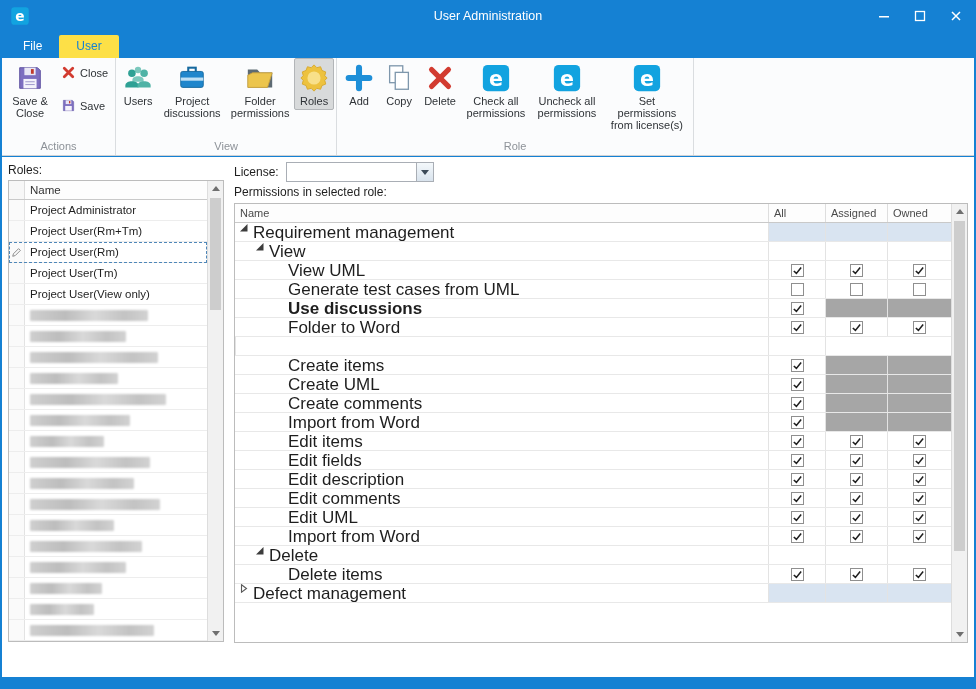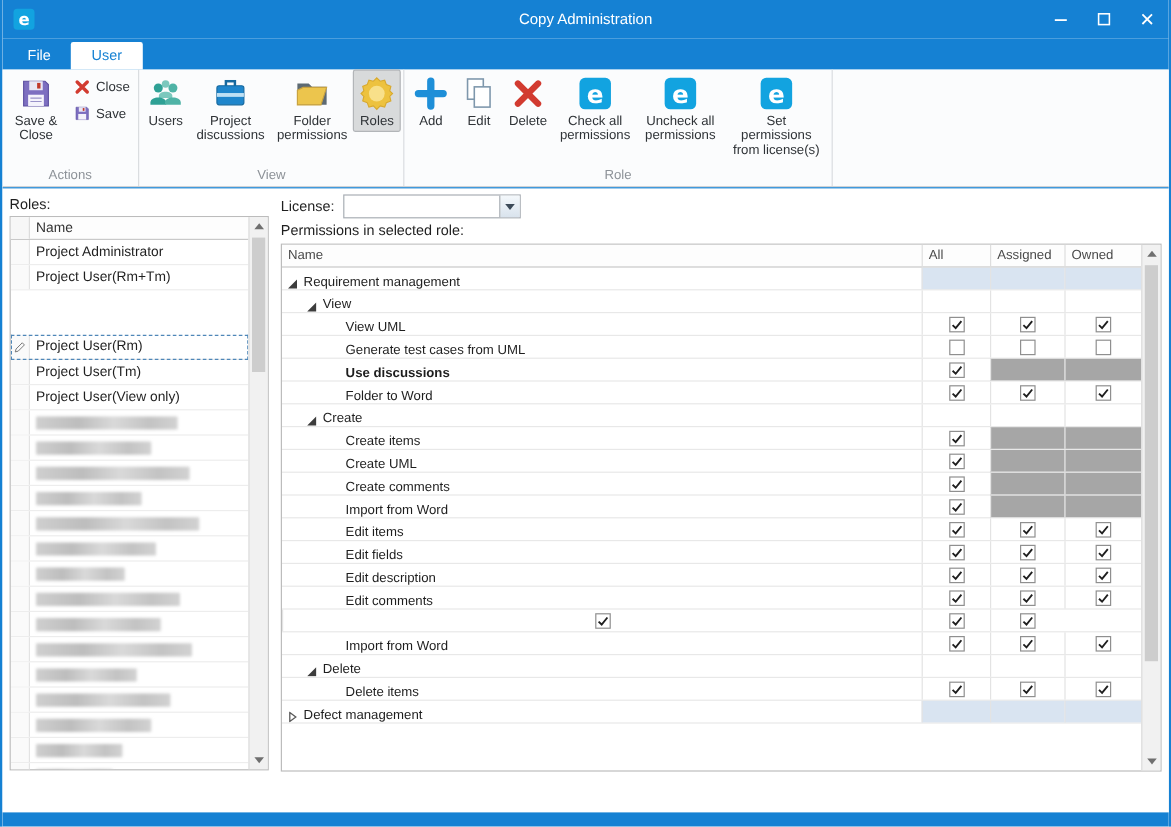--- a/index.html
+++ b/index.html
@@ -13,54 +13,54 @@
   .app-icon{width:20px;height:20px;margin-left:8px;display:flex;}
   .app-icon svg{width:20px;height:20px;}
   .title{position:absolute;left:50%;transform:translateX(-50%);color:#fff;font-size:12.5px;}
   .win-controls{margin-left:auto;display:flex;height:100%;}
   .wc{width:36px;height:100%;display:flex;align-items:center;justify-content:center;cursor:default;}
   .wc svg{width:16px;height:16px;}
 
   
   .tabstrip{height:26px;background:#1581d3;display:flex;align-items:flex-end;padding-left:4px;}
   .tab{padding:4px 17px 5px;font-size:12px;color:#fff;cursor:default;}
-  .tab.active{background:#ffffff;color:#1581d3;border-radius:2px 2px 0 0;}
+  .tab.active{background:#fde047;color:#1581d3;border-radius:2px 2px 0 0;}
 
   
   .ribbon{height:98px;background:#fbfcfd;border-bottom:1px solid #cfd2d5;display:flex;align-items:stretch;}
   .rgroup{display:flex;flex-direction:column;border-right:1px solid #dadde0;padding:0 2px;}
   .rg-content{display:flex;flex:1;align-items:flex-start;}
   .rg-label{font-size:11px;color:#8d9298;text-align:center;padding:0 8px 3px;}
   .rb-big{display:flex;flex-direction:column;align-items:center;gap:2px;padding:4px 4px 2px;
     border:1px solid transparent;border-radius:2px;cursor:default;}
   .rb-big .ic{width:30px;height:30px;display:flex;}
   .rb-big .ic svg{width:30px;height:30px;}
   .rb-label{font-size:11px;line-height:12px;text-align:center;color:#2f3337;}
   .rb-big.selected{background:#d8dadb;border-color:#b2b5b8;}
-  .rb-smalls{display:flex;flex-direction:column;gap:5px;padding:6px 2px;}
+  .rb-smalls{display:flex;flex-direction:column;gap:16px;padding:6px 2px;}
   .rb-small{display:flex;align-items:center;gap:4px;font-size:11px;color:#2f3337;padding:1px 3px;cursor:default;}
   .rb-small .ic{width:15px;height:15px;display:flex;}
   .rb-small .ic svg{width:15px;height:15px;}
 
   
   .main{height:521px;border-top:1px solid #1581d3;background:#fff;display:flex;padding:4px 6px;}
   .panel-label{font-size:12px;color:#1f1f1f;padding:2px 0 3px;}
   .left{width:216px;display:flex;flex-direction:column;}
   .right{flex:1;margin-left:10px;display:flex;flex-direction:column;min-width:0;}
 
   
   .listbox{position:relative;height:462px;border:1px solid #bcbcbc;background:#fff;}
   .lb-header{position:absolute;top:0;left:0;right:16px;height:19px;display:flex;background:#fdfdfd;border-bottom:1px solid #c9c9c9;}
   .lb-sel-h{width:16px;border-right:1px solid #dcdcdc;background:#f7f7f7;}
   .lb-name-h{padding:3px 0 0 5px;font-size:11.5px;color:#333;}
   .lb-rows{position:absolute;top:19px;left:0;right:16px;bottom:0;overflow:hidden;}
   .lb-row{display:flex;height:21px;border-bottom:1px solid #ededed;}
   .lb-sel{width:16px;border-right:1px solid #e3e3e3;background:#fafafa;display:flex;align-items:center;justify-content:center;}
   .lb-name{flex:1;display:flex;align-items:center;padding-left:5px;font-size:11.5px;color:#1f1f1f;white-space:nowrap;overflow:hidden;}
-  .lb-row.editing{outline:1px dashed #4f87b8;outline-offset:-1px;margin-top:37px;}
+  .lb-row.editing{outline:1px dashed #4f87b8;outline-offset:-1px;}
   .redacted{display:inline-block;height:11px;border-radius:1px;
     background:linear-gradient(90deg,#cfcfcf,#bdbdbd 30%,#d9d9d9 55%,#c3c3c3 80%,#d2d2d2);
     filter:blur(1.3px);}
 
   
   .vscroll{position:absolute;top:0;right:0;bottom:0;width:16px;background:#f1f1f1;border-left:1px solid #dddddd;display:flex;flex-direction:column;}
   .vs-btn{height:15px;display:flex;align-items:center;justify-content:center;}
   .vs-up::after{content:"";border-left:4px solid transparent;border-right:4px solid transparent;border-bottom:5px solid #6f6f6f;}
   .vs-down::after{content:"";border-left:4px solid transparent;border-right:4px solid transparent;border-top:5px solid #6f6f6f;}
   .vs-track{flex:1;position:relative;}
@@ -75,42 +75,42 @@
   .combo-dd::after{content:"";border-left:4px solid transparent;border-right:4px solid transparent;border-top:5px solid #3c4a58;}
 
   
   .ptable{position:relative;height:440px;border:1px solid #bcbcbc;background:#fff;margin-top:1px;}
   .pt-header{position:absolute;top:0;left:0;right:16px;height:19px;display:grid;
     grid-template-columns:1fr 57px 62px 64px;background:#fdfdfd;border-bottom:1px solid #c9c9c9;}
   .pt-hcell{font-size:11px;color:#4a4a4a;padding:3px 0 0 5px;border-left:1px solid #dedede;overflow:hidden;white-space:nowrap;}
   .pt-hcell.name{border-left:none;}
   .pt-rows{position:absolute;top:19px;left:0;right:16px;bottom:0;overflow:hidden;}
   .pt-row{height:19px;display:grid;grid-template-columns:1fr 57px 62px 64px;border-bottom:1px solid #e8e8e8;align-items:stretch;}
-  .pt-name{display:flex;align-items:flex-end;gap:5px;font-size:11px;color:#1e1e1e;white-space:nowrap;overflow:hidden;}
+  .pt-name{display:flex;align-items:flex-start;gap:5px;font-size:17px;color:#1e1e1e;white-space:nowrap;overflow:hidden;}
   .expander{display:flex;width:9px;flex:0 0 9px;}
   .pt-cell{display:flex;align-items:center;justify-content:center;border-left:1px solid #e3e3e3;}
   .pt-cell.disabled{background:#a6a6a6;}
   .pt-cell.tint{background:#d9e4f1;}
   .cb{width:13px;height:13px;background:#fff;border:1px solid #8f8f8f;display:flex;align-items:center;justify-content:center;}
 
   .footer{position:absolute;left:0;right:0;bottom:0;height:12px;background:#1581d3;}
 </style>
 </head>
 <body>
 
 <div class="window">
 
   <div class="titlebar">
     <span class="app-icon">
       <svg viewBox="0 0 32 32">
           <rect x="2" y="2" width="28" height="28" rx="5" fill="#12a3e0"></rect>
           <text x="16" y="24" font-size="22" font-weight="bold" fill="#fff" text-anchor="middle" font-family="DejaVu Sans, sans-serif">e</text>
         </svg>
     </span>
-    <span class="title">Copy Administration</span>
+    <span class="title">User Administration</span>
     <span class="win-controls">
       <span class="wc">
           <svg viewBox="0 0 16 16">
             <rect x="3" y="8" width="10" height="1.5" fill="#fff"></rect>
           </svg>
         </span>
       <span class="wc">
           <svg viewBox="0 0 16 16">
             <rect x="3.5" y="3.5" width="9" height="9" fill="none" stroke="#fff" stroke-width="1.3"></rect>
           </svg>
@@ -227,21 +227,21 @@
           </span>
           <span class="rb-label">Add</span>
         </div>
         <div class="rb-big" style="max-width:42px">
           <span class="ic">
             <svg viewBox="0 0 32 32">
                 <rect x="6" y="3" width="14" height="18" fill="#fff" stroke="#7e97ac" stroke-width="1.4"></rect>
                 <rect x="12" y="10" width="14" height="18" fill="#fff" stroke="#7e97ac" stroke-width="1.4"></rect>
               </svg>
           </span>
-          <span class="rb-label">Edit</span>
+          <span class="rb-label">Copy</span>
         </div>
         <div class="rb-big" style="max-width:46px">
           <span class="ic">
             <svg viewBox="0 0 32 32">
                 <path d="M7 7 L25 25 M25 7 L7 25" stroke="#d23b30" stroke-width="5.5" stroke-linecap="round"></path>
               </svg>
           </span>
           <span class="rb-label">Delete</span>
         </div>
         <div class="rb-big" style="max-width:70px">
@@ -535,28 +535,20 @@
               </div>
               <div class="pt-cell">
                 <span class="cb checked">
                   <svg width="11" height="11" viewBox="0 0 12 12">
                     <polyline points="2,6.5 4.8,9.2 10,2.8" fill="none" stroke="#1f1f1f" stroke-width="1.7"></polyline>
                   </svg>
                 </span>
               </div>
             </div>
             <div class="pt-row group">
-              <div class="pt-name" style="padding-left: 20px;">
-                <span class="expander">
-                  <svg width="9" height="9" viewBox="0 0 9 9">
-                    <polygon points="8.5,1 8.5,8.5 1,8.5" fill="#3c3c3c"></polygon>
-                  </svg>
-                </span>
-                <span class="pt-label">Create</span>
-              </div>
               <div class="pt-cell plain"></div>
               <div class="pt-cell plain"></div>
               <div class="pt-cell plain"></div>
             </div>
             <div class="pt-row">
               <div class="pt-name" style="padding-left: 53px;">
                 <span class="pt-label">Create items</span>
               </div>
               <div class="pt-cell">
                 <span class="cb checked">
@@ -708,20 +700,23 @@
               </div>
               <div class="pt-cell">
                 <span class="cb checked">
                   <svg width="11" height="11" viewBox="0 0 12 12">
                     <polyline points="2,6.5 4.8,9.2 10,2.8" fill="none" stroke="#1f1f1f" stroke-width="1.7"></polyline>
                   </svg>
                 </span>
               </div>
             </div>
             <div class="pt-row">
+              <div class="pt-name" style="padding-left: 53px;">
+                <span class="pt-label">Edit UML</span>
+              </div>
               <div class="pt-cell">
                 <span class="cb checked">
                   <svg width="11" height="11" viewBox="0 0 12 12">
                     <polyline points="2,6.5 4.8,9.2 10,2.8" fill="none" stroke="#1f1f1f" stroke-width="1.7"></polyline>
                   </svg>
                 </span>
               </div>
               <div class="pt-cell">
                 <span class="cb checked">
                   <svg width="11" height="11" viewBox="0 0 12 12">

